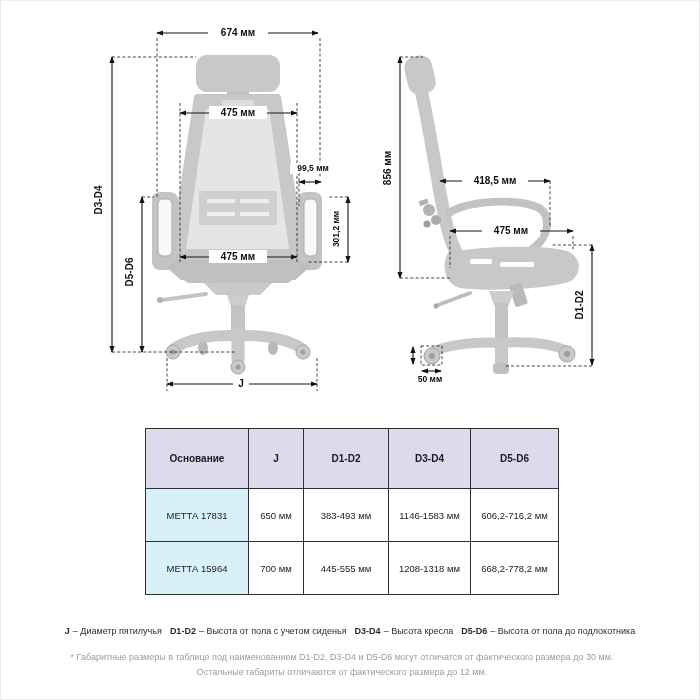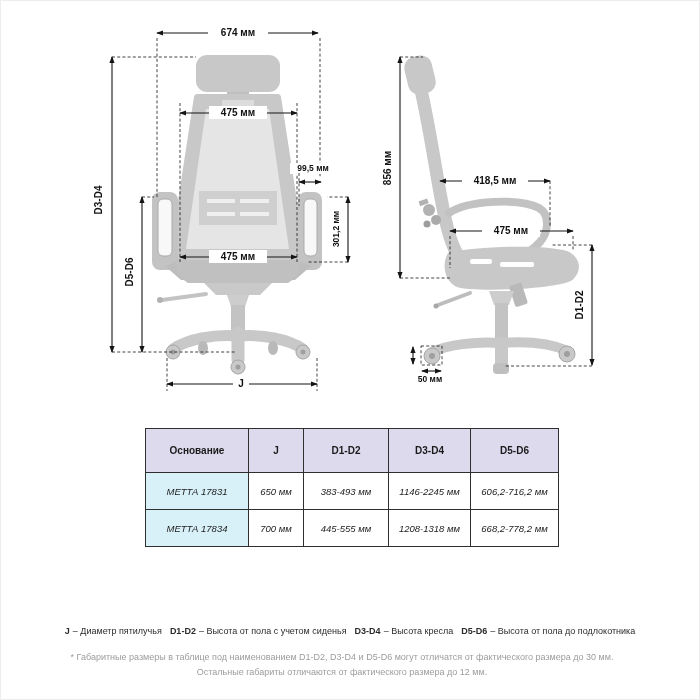--- a/index.html
+++ b/index.html
@@ -8,23 +8,23 @@
   .diagram-svg{position:absolute;left:0;top:0;}
   
   .dim{stroke:#141414;stroke-width:1.1;fill:none;marker-start:url(#as);marker-end:url(#ae);}
   .ext{stroke:#141414;stroke-width:0.8;fill:none;stroke-dasharray:3 2.2;}
   .dimtext{font-family:"Liberation Sans",sans-serif;font-size:10px;font-weight:bold;fill:#101010;text-anchor:middle;}
   .dimtext-sm{font-family:"Liberation Sans",sans-serif;font-size:8.5px;font-weight:bold;fill:#101010;text-anchor:middle;}
   .whitebg{fill:#ffffff;}
   
   .dim-table{position:absolute;left:145px;top:428px;width:413px;border-collapse:collapse;table-layout:fixed;}
   .dim-table th,.dim-table td{border:1px solid #2f2f2f;text-align:center;vertical-align:middle;
-        color:#1b1b1b;padding:8px 2px;white-space:nowrap;overflow:hidden;margin-top:47px;}
+        color:#1b1b1b;padding:16px 2px;white-space:nowrap;overflow:hidden;margin-top:47px;}
   .dim-table th{height:27px;background:#dedaee;font-size:10px;font-weight:bold;}
-  .dim-table td{height:20px;font-size:9.5px;font-weight:normal;font-style:italic;}
+  .dim-table td{height:20px;font-size:9.5px;font-weight:normal;}
   .dim-table td.model{background:#d8f0f8;}
   
   .legend{position:absolute;left:0;right:0;top:626px;display:flex;justify-content:center;gap:8px;
         font-size:9px;color:#2b2b2b;white-space:nowrap;}
   .legend .key{font-weight:bold;margin-right:3px;}
   
   .footnote{position:absolute;left:0;right:16px;top:650px;text-align:center;font-size:9px;
         color:#9c9c9c;line-height:15px;}
 </style>
 </head>
@@ -213,25 +213,25 @@
         <th>D1-D2</th>
         <th>D3-D4</th>
         <th>D5-D6</th>
       </tr>
     </thead>
     <tbody>
       <tr>
         <td class="model">МЕТТА 17831</td>
         <td>650 мм</td>
         <td>383-493 мм</td>
-        <td>1146-2245 мм</td>
+        <td>1146-1583 мм</td>
         <td>606,2-716,2 мм</td>
       </tr>
       <tr>
-        <td class="model">МЕТТА 17834</td>
+        <td class="model">МЕТТА 15964</td>
         <td>700 мм</td>
         <td>445-555 мм</td>
         <td>1208-1318 мм</td>
         <td>668,2-778,2 мм</td>
       </tr>
     </tbody>
   </table>
 
   <div class="legend">
     <span class="leg-item"><span class="key">J</span><span>– Диаметр пятилучья</span></span>

